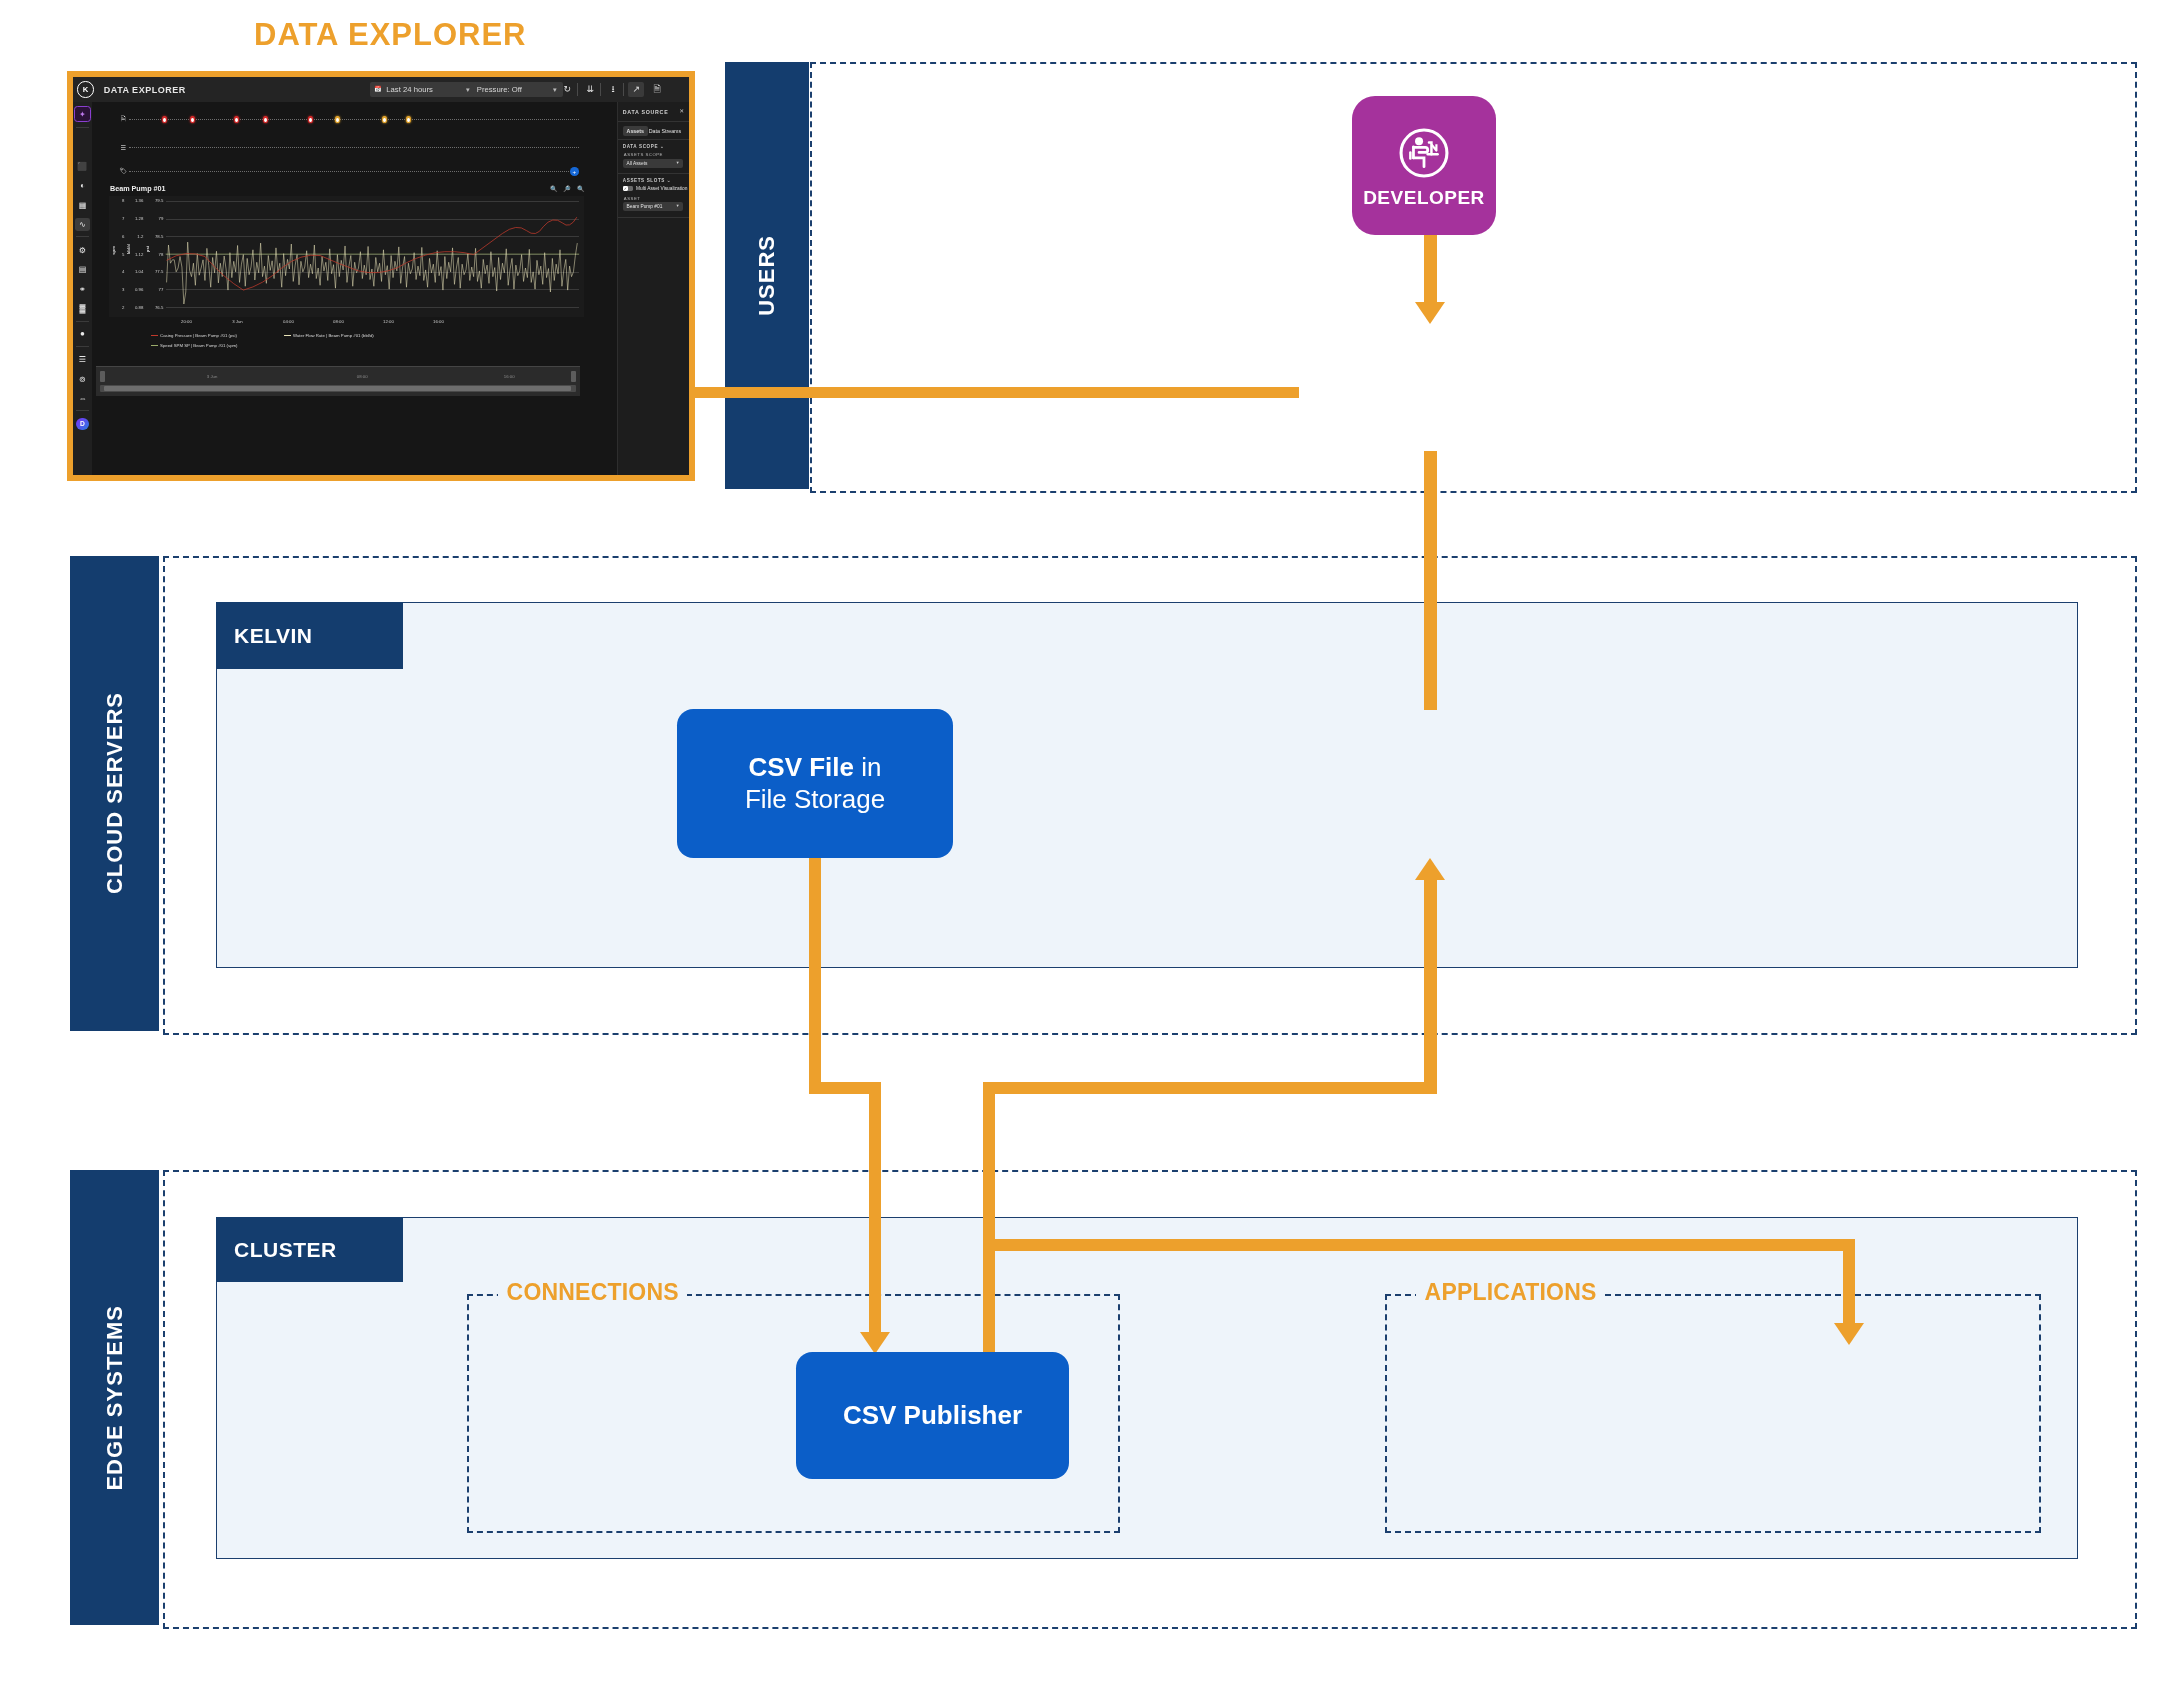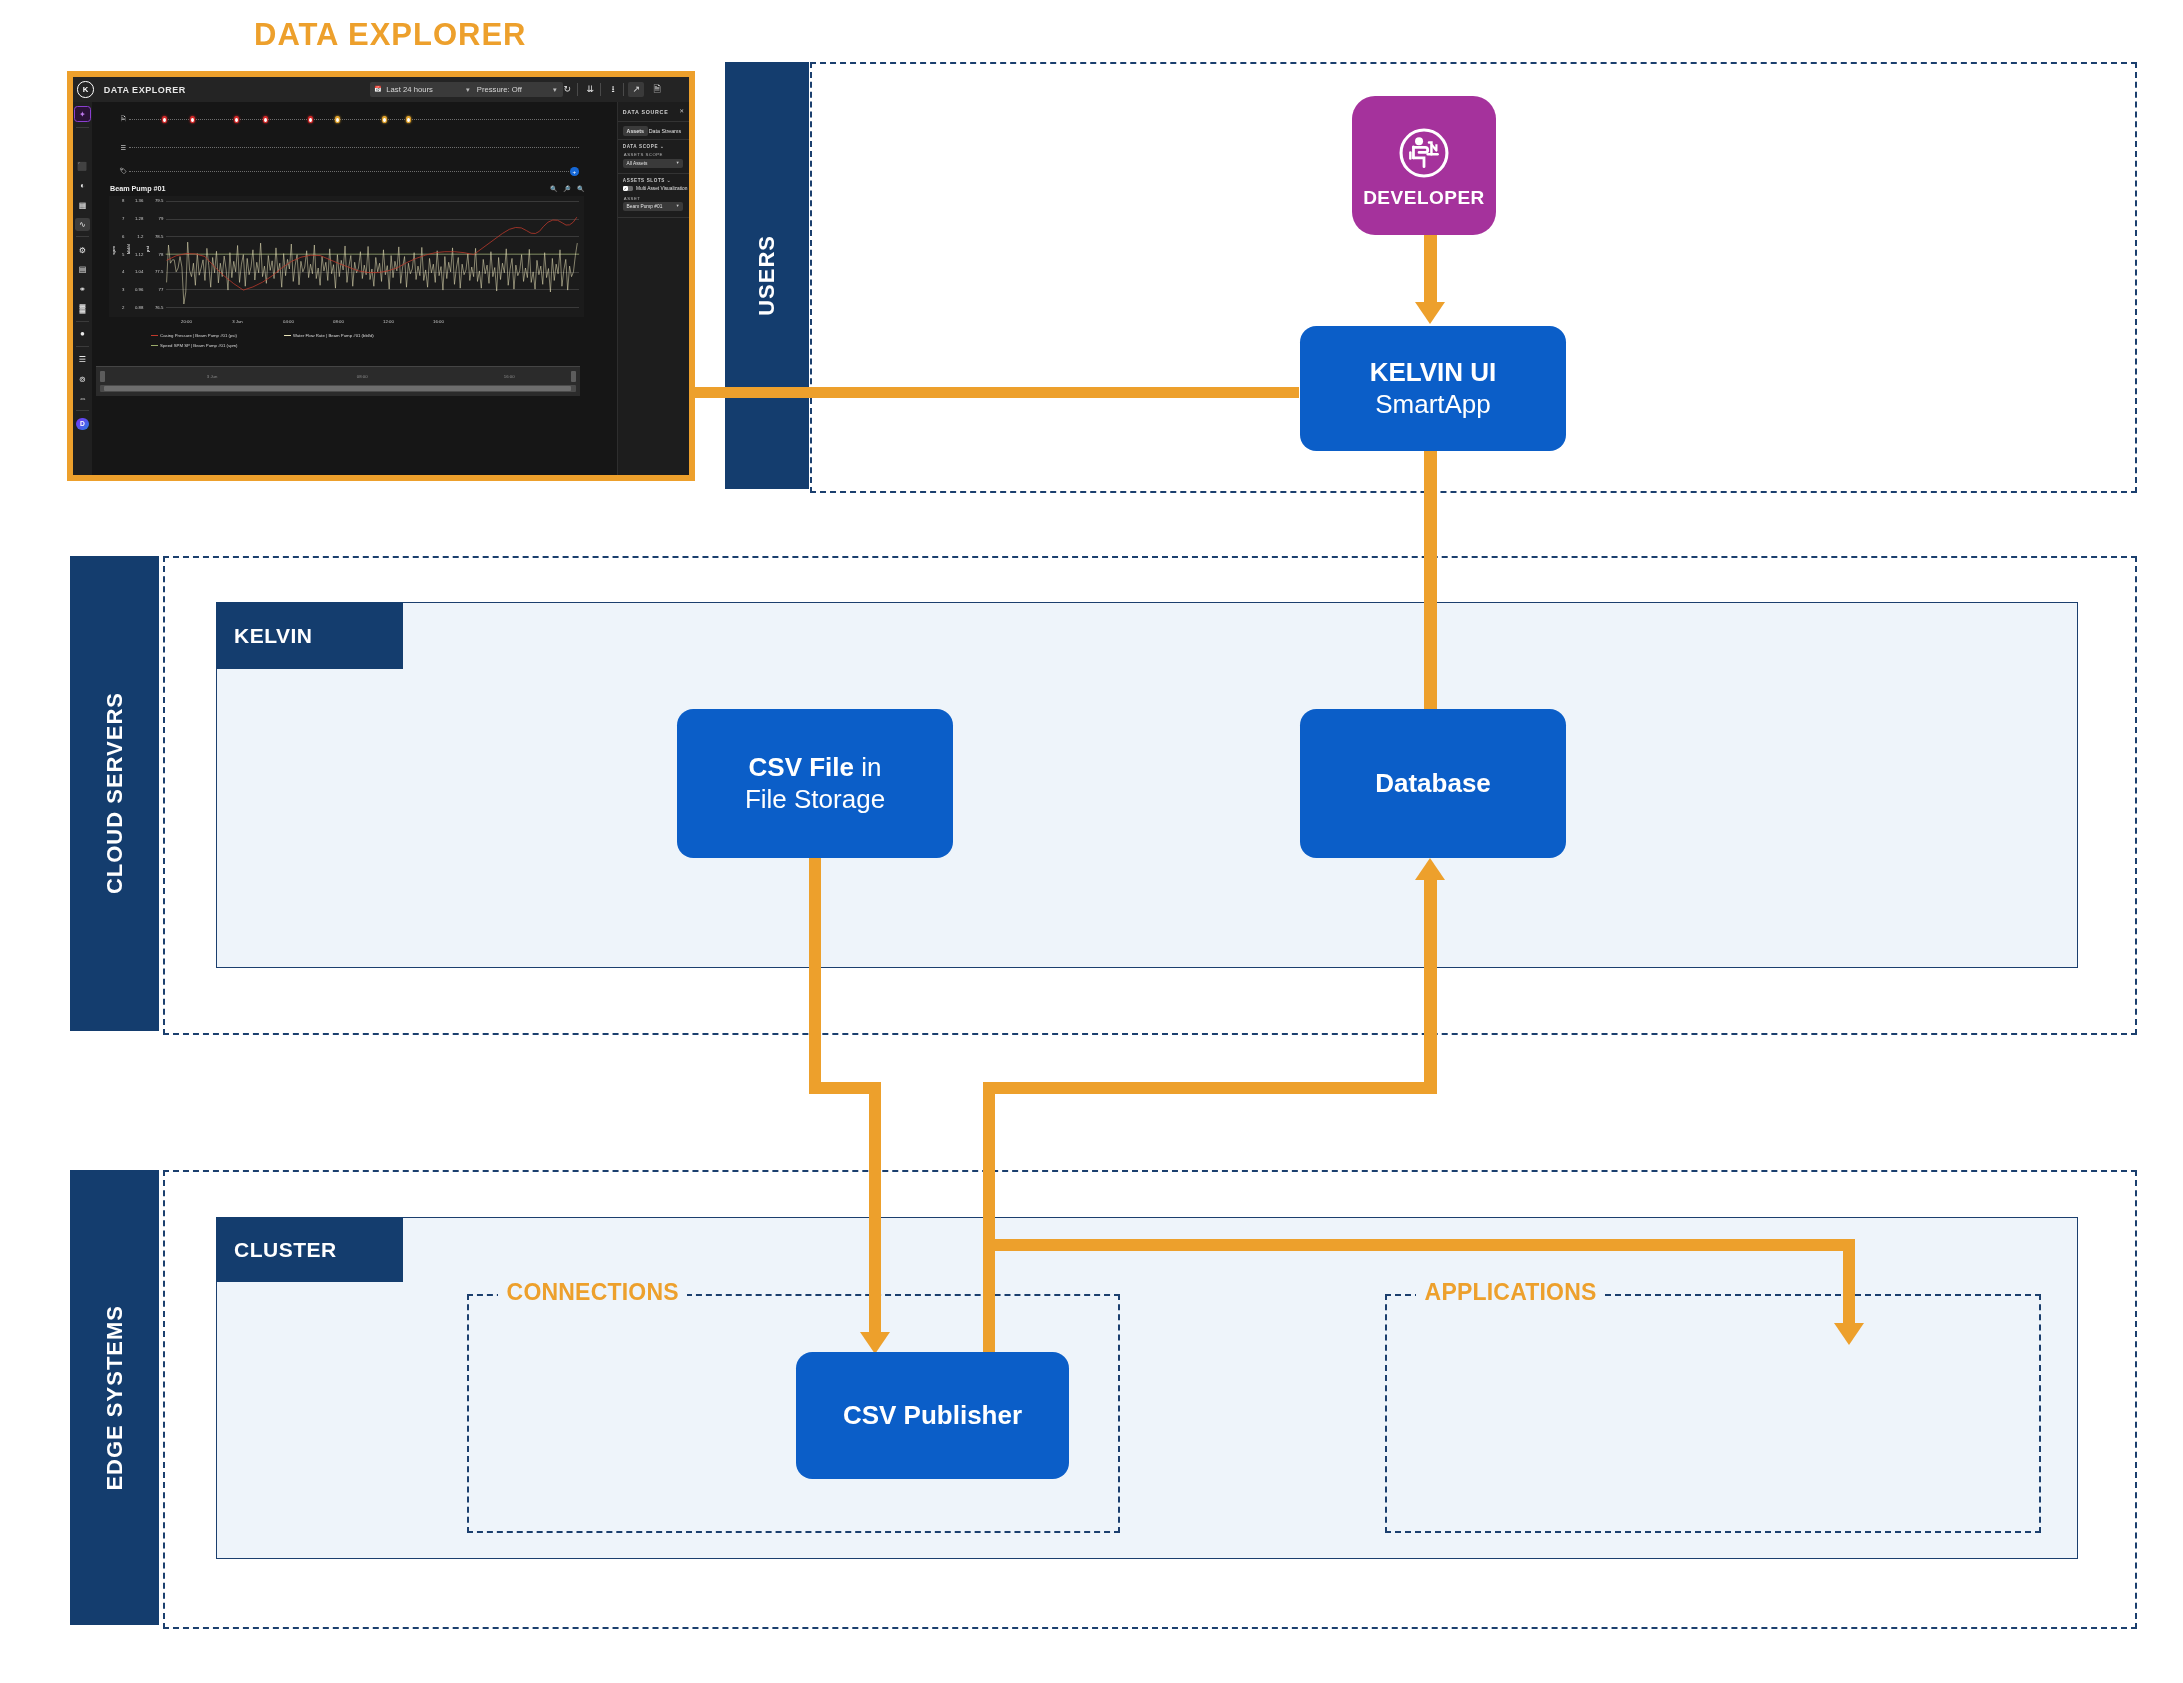--- a/index.html
+++ b/index.html
@@ -206,35 +206,28 @@
       <path d="M33 41 L52 41 Q56 41 56 45 Q56 49 52 49 L42 49" stroke="#fff" stroke-width="4.5" fill="none" stroke-linecap="round"></path>
       <path d="M33 58 L50 58 L50 72" stroke="#fff" stroke-width="4.5" fill="none" stroke-linecap="round"></path>
       <path d="M28 49 L28 59" stroke="#fff" stroke-width="4" stroke-linecap="round"></path>
       <path d="M58 33 L62 33 L62 52" stroke="#fff" stroke-width="4" fill="none" stroke-linecap="round"></path>
       <path d="M56 52 L72 52" stroke="#fff" stroke-width="4" stroke-linecap="round"></path>
       <path d="M62 36 L70 46 L70 36" stroke="#fff" stroke-width="3.5" fill="none" stroke-linejoin="round"></path>
     </svg>
     <div class="devlabel">DEVELOPER</div>
   </div>
 
-  <div class="nodebox" style="left:1300px;top:326px;width:266px;height:125px;">
-    <div class="l1">KELVIN UI</div>
-    <div class="l2">SmartApp</div>
-  </div>
 
   <div class="nodebox" style="left:677px;top:709px;width:276px;height:149px;">
     <div>
       <span class="l1">CSV File</span><span class="l2"> in</span>
     </div>
     <div class="l2">File Storage</div>
   </div>
 
-  <div class="nodebox" style="left:1300px;top:709px;width:266px;height:149px;">
-    <div class="single">Database</div>
-  </div>
 
   <div class="nodebox" style="left:796px;top:1352px;width:273px;height:127px;">
     <div class="single">CSV Publisher</div>
   </div>
 
 
   <div id="de-shot" style="left:67px;top:71px;width:628px;height:410px;">
 
     <div id="de-topbar">
       <div id="de-logo">

